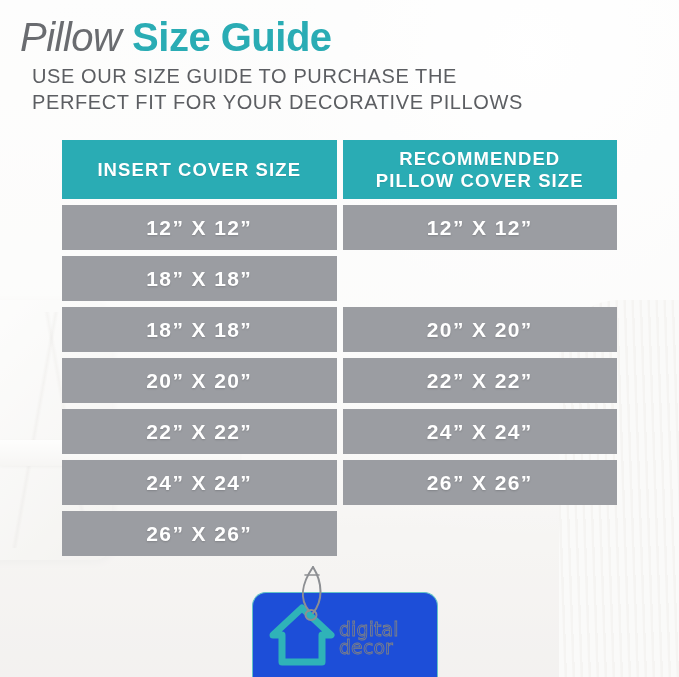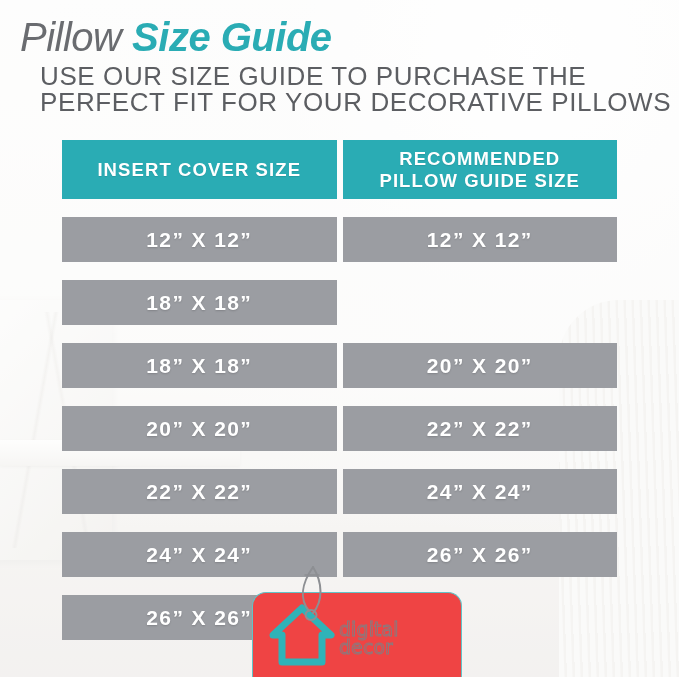--- a/index.html
+++ b/index.html
@@ -93,26 +93,25 @@
     white-space: nowrap;
   }
   #title-light {
     font-weight: 300;
     color: #6a6c70;
     font-style: italic;
   }
   #title-accent {
     font-weight: 700;
     color: #2aacb4;
-    font-style: italic;
   }
   #subtitle {
     position: absolute;
-    left: 40px; top: 63px;
-    font-size: 26px;
+    left: 32px; top: 63px;
+    font-size: 20px;
     line-height: 26px;
     letter-spacing: 0.6px;
     font-weight: 400;
     color: #5c5e62;
     white-space: pre-line;
   }
 
   
   #size-table {
     position: absolute;
@@ -145,31 +144,30 @@
     text-shadow: 0 1px 1px rgba(0,0,0,0.10);
   }
   .data-cell {
     background: #9b9da2;
     height: 45px;
     color: #ffffff;
     font-size: 21px;
     font-weight: 700;
     letter-spacing: 1.4px;
     text-shadow: 0 1px 2px rgba(0,0,0,0.17);
-    margin-top: 12px;
   }
 
   
   #logo-card {
     position: absolute;
     left: 252px;
     top: 592px;
-    width: 210px;
+    width: 186px;
     height: 85px;
-    background: #ef4444;
+    background: #1d4ed8;
     border: 1.6px solid #63c3c7;
     border-bottom: none;
     border-radius: 14px 14px 0 0;
   }
   #logo-inner {
     position: absolute;
     inset: 0;
     display: flex;
     align-items: center;
     justify-content: flex-start;
@@ -218,21 +216,21 @@
   </div>
 
   <div id="subtitle">USE OUR SIZE GUIDE TO PURCHASE THE
 PERFECT FIT FOR YOUR DECORATIVE PILLOWS</div>
 
   <div id="size-table">
 
     <div class="table-row">
       <div class="cell header-cell">INSERT COVER SIZE</div>
       <div class="cell header-cell">RECOMMENDED
-PILLOW GUIDE SIZE</div>
+PILLOW COVER SIZE</div>
     </div>
 
     <div class="table-row">
       <div class="cell data-cell">12” X 12”</div>
       <div class="cell data-cell">12” X 12”</div>
     </div>
 
     <div class="table-row">
       <div class="cell data-cell">18” X 18”</div>
     </div>

